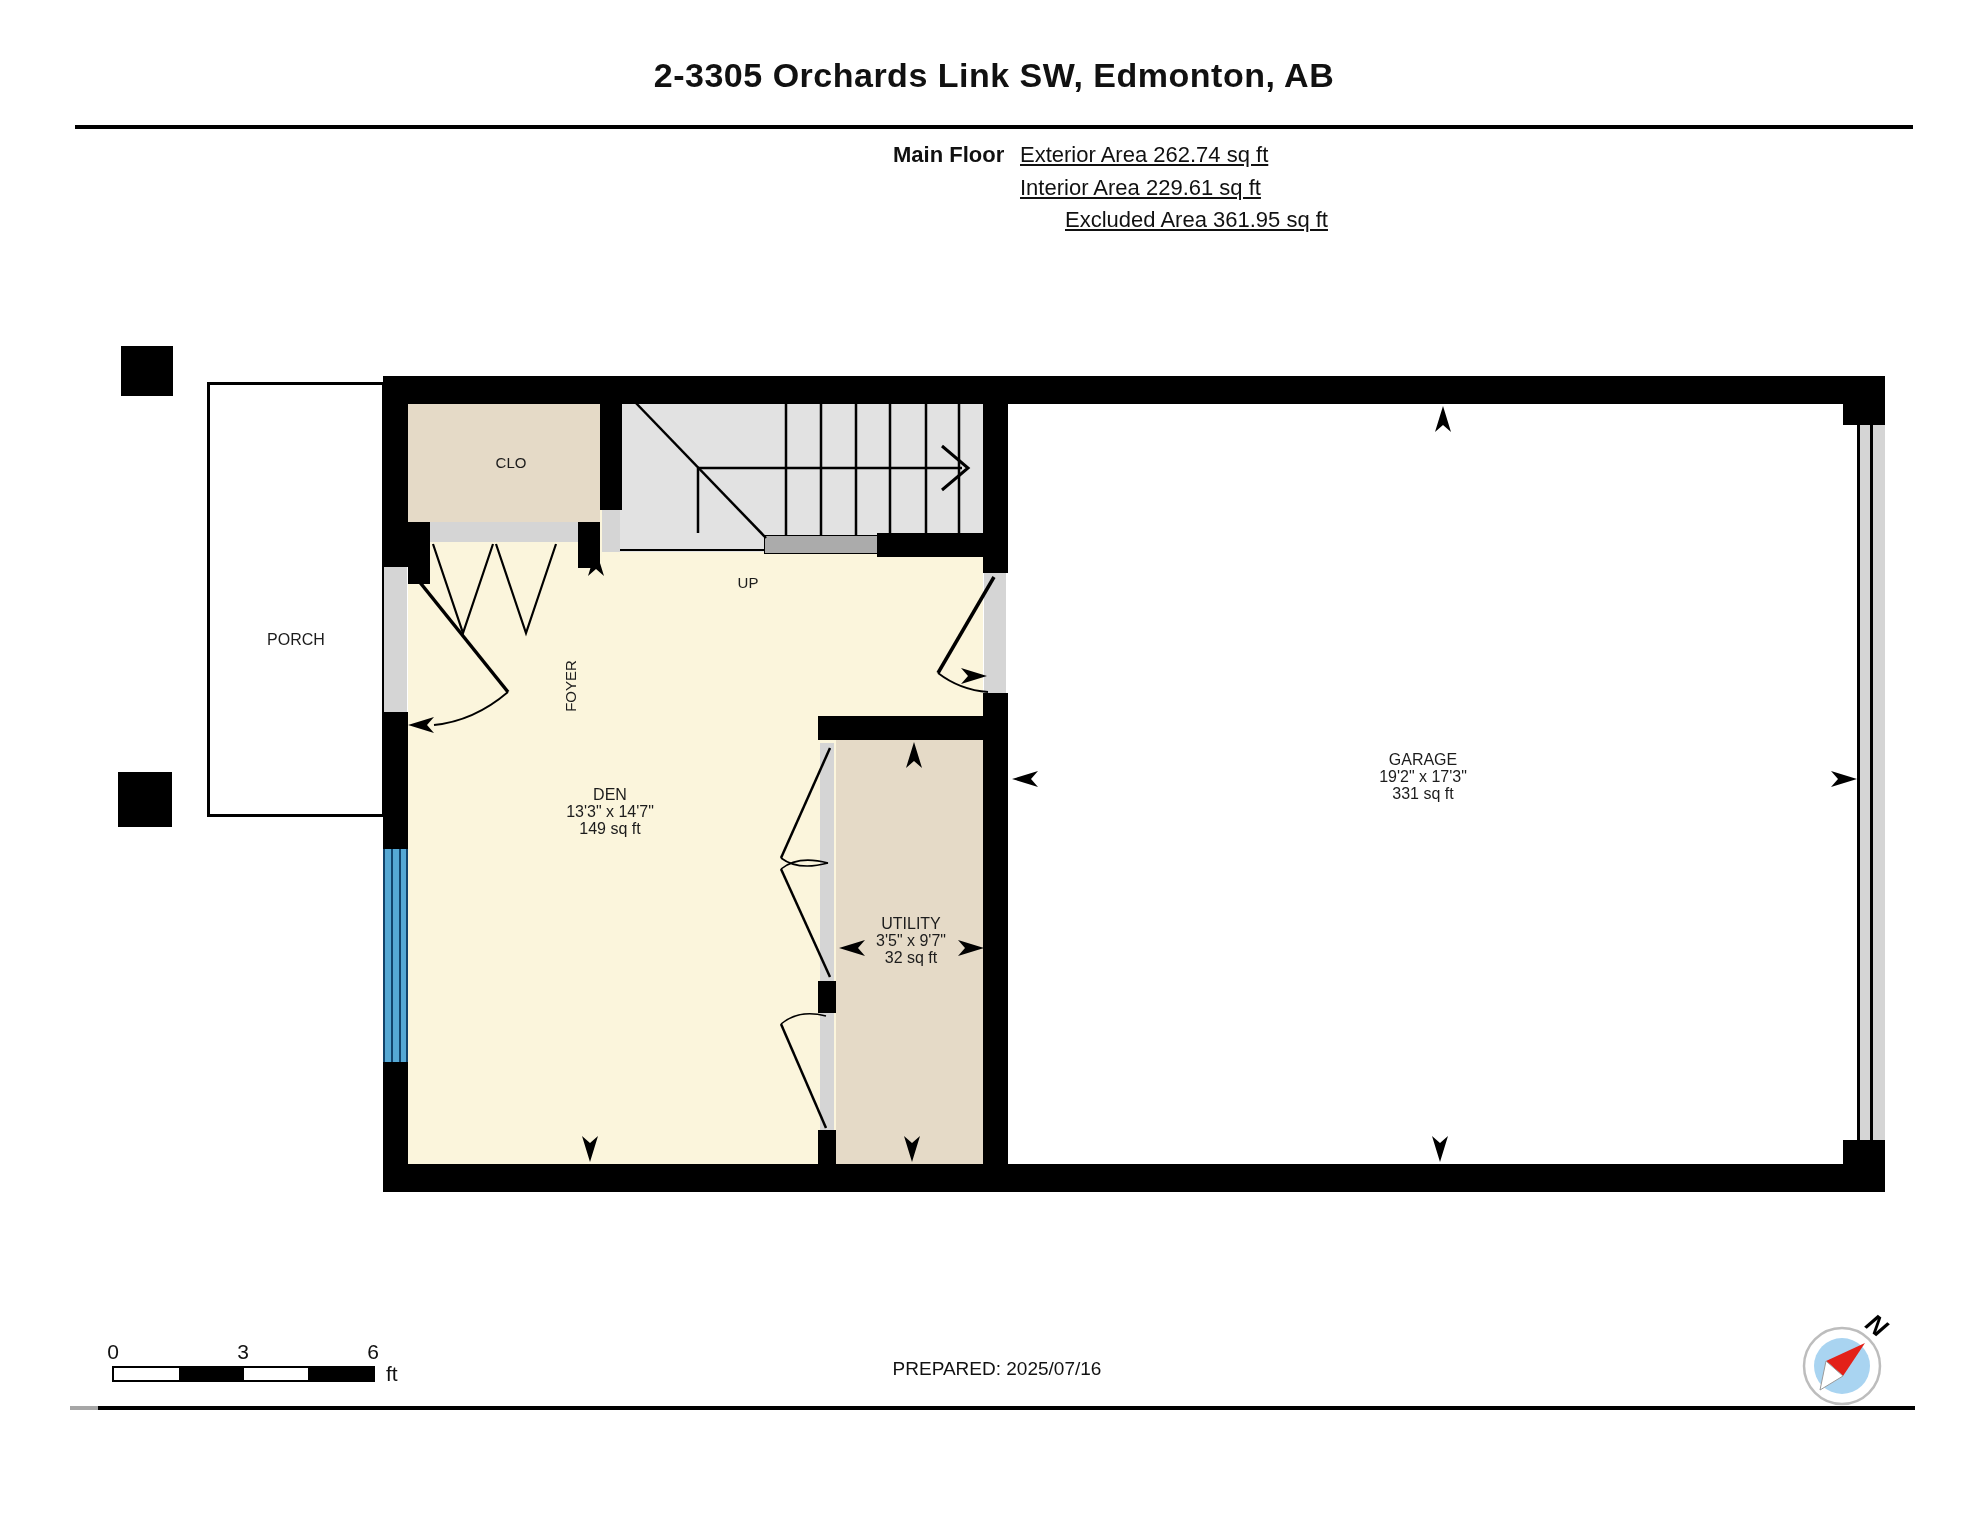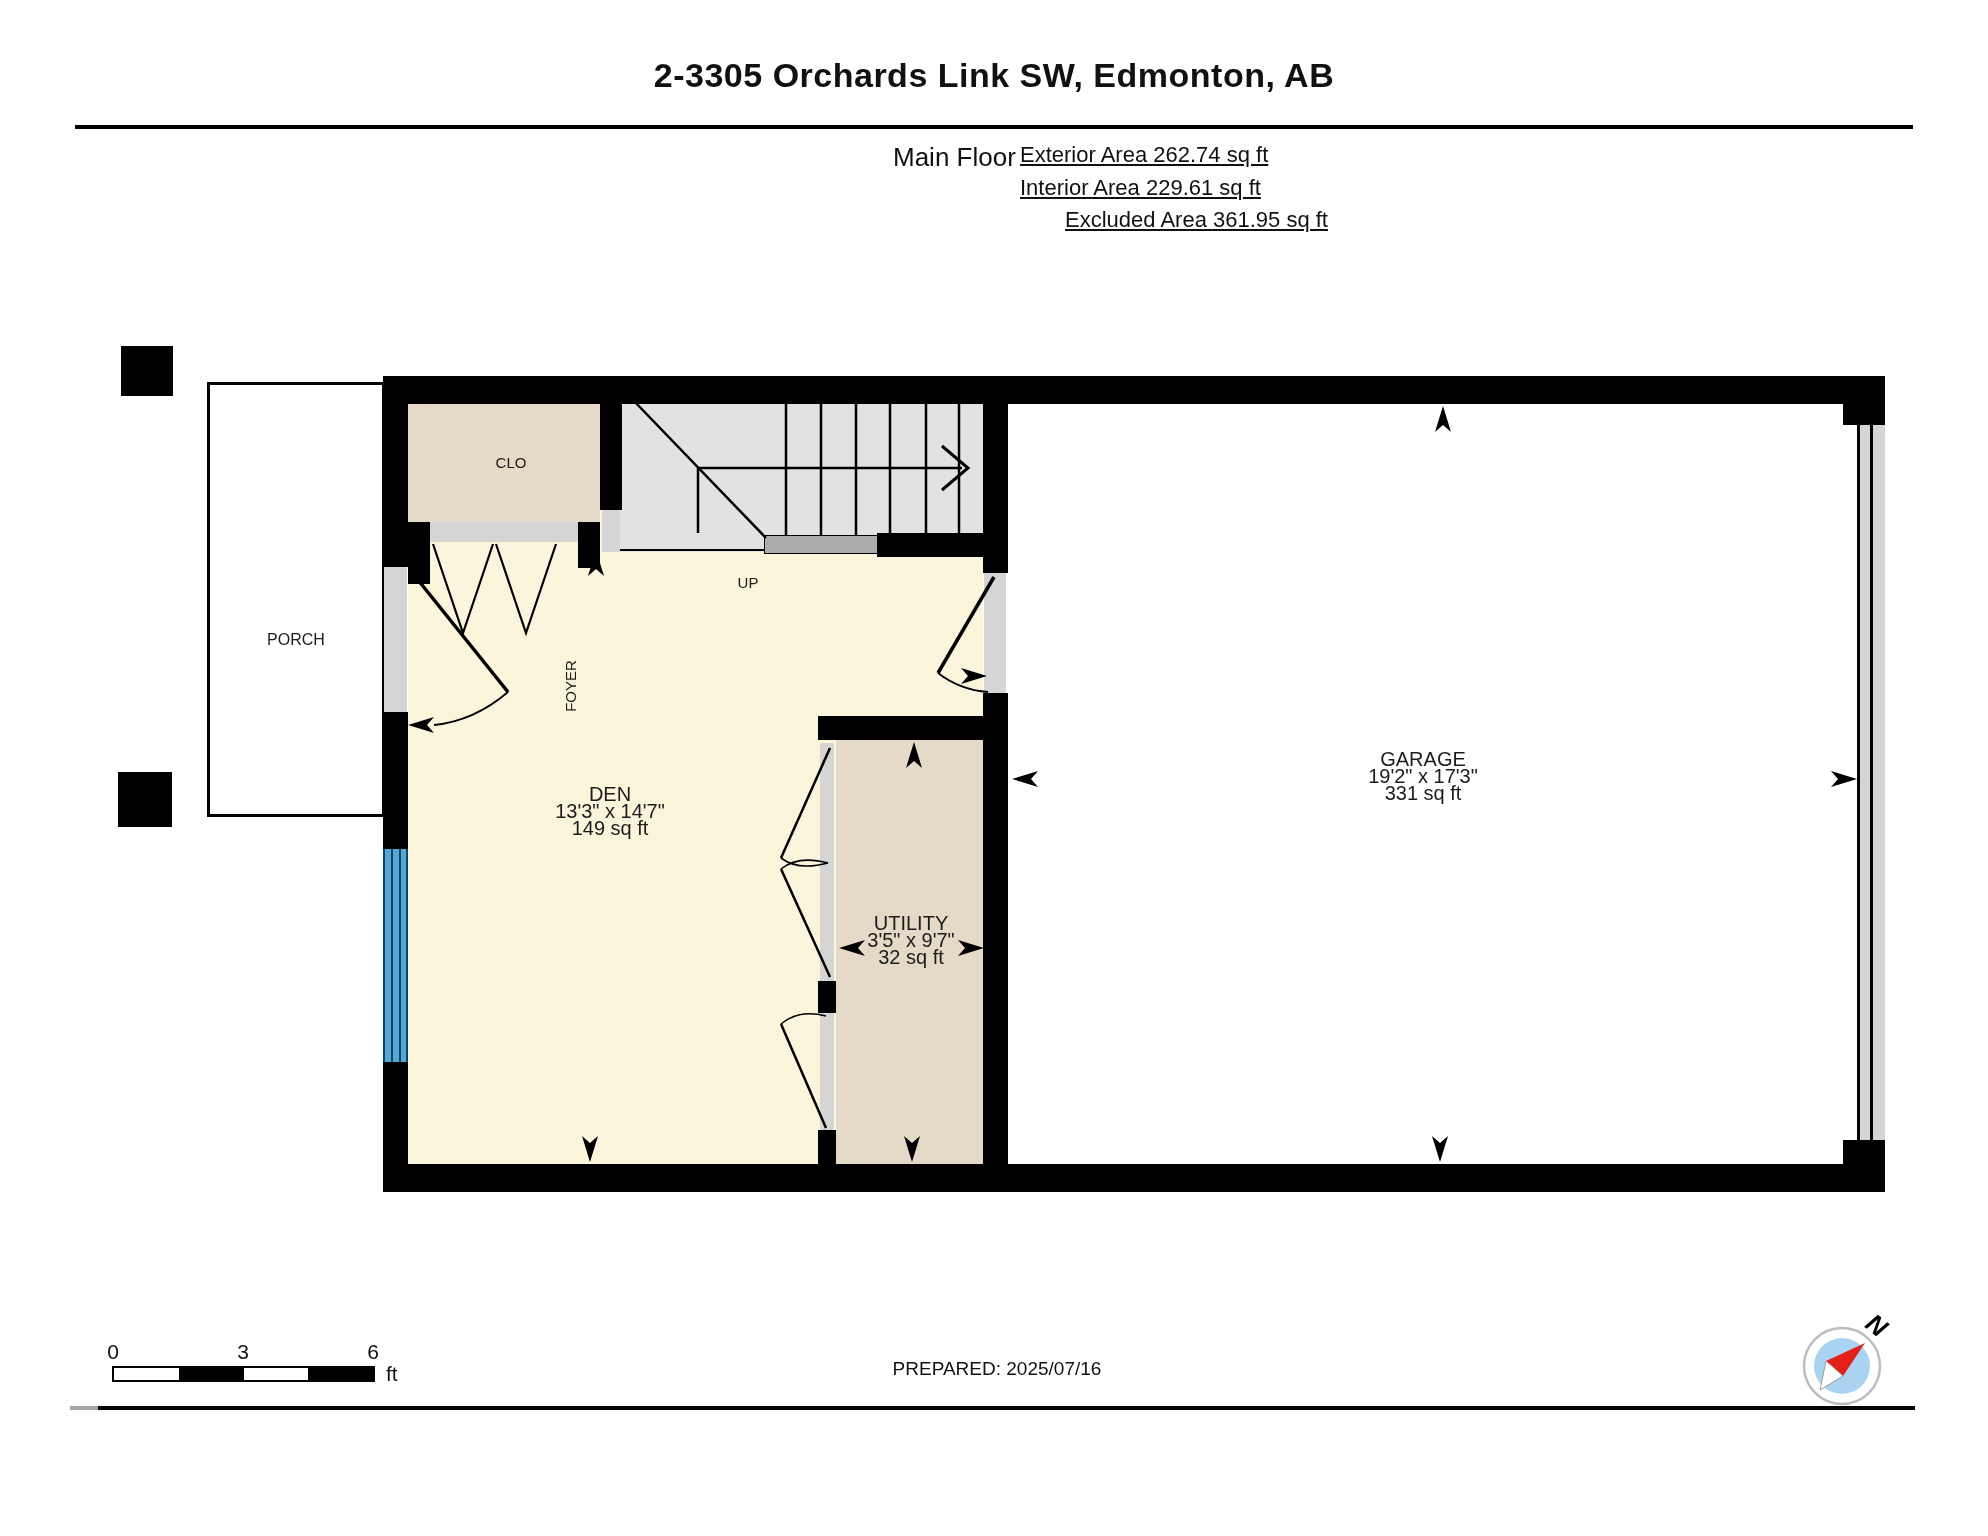--- a/index.html
+++ b/index.html
@@ -4,26 +4,26 @@
 <style>
   html,body{margin:0;padding:0;background:#fff;}
   .page{position:relative;width:1988px;height:1536px;background:#fff;overflow:hidden;
         font-family:"Liberation Sans","DejaVu Sans",sans-serif;color:#111;}
   .abs{position:absolute;}
   .w{position:absolute;background:var(--wall,#000);}
   .jamb{position:absolute;background:var(--jamb-gray,#d5d5d5);}
   .fill{position:absolute;}
   .title{left:0;right:0;top:56px;text-align:center;font-size:34px;font-weight:bold;letter-spacing:.5px;}
   .hrule{position:absolute;background:#000;}
-  .hdr-label{position:absolute;font-size:26px;font-weight:normal;}
+  .hdr-label{position:absolute;font-size:22px;font-weight:bold;}
   .hdr-line{position:absolute;font-size:22px;text-decoration:underline;}
   .lbl{position:absolute;font-size:16px;color:#1c1c1c;transform:translate(-50%,-50%);white-space:nowrap;}
   .lbl.rot{transform:translate(-50%,-50%) rotate(-90deg);}
   .room-label{position:absolute;transform:translate(-50%,-50%);text-align:center;
-              font-size:20px;line-height:17px;color:#1c1c1c;white-space:nowrap;}
+              font-size:16px;line-height:17px;color:#1c1c1c;white-space:nowrap;}
   .room-label span{display:block;}
   .overlay{position:absolute;left:0;top:0;width:1988px;height:1536px;pointer-events:none;}
   .porch{position:absolute;border:3px solid #000;background:#fff;}
   .landing{position:absolute;background:var(--landing-gray,#ababab);border:1px solid #000;}
   .window{position:absolute;
     background:linear-gradient(90deg,
       var(--window-line,#12436b) 0 2px,  var(--window-blue,#55a8d4) 2px 8px,
       var(--window-line,#12436b) 8px 10px, var(--window-blue,#55a8d4) 10px 16px,
       var(--window-line,#12436b) 16px 18px, var(--window-blue,#55a8d4) 18px 23px,
       var(--window-line,#12436b) 23px 25px);

